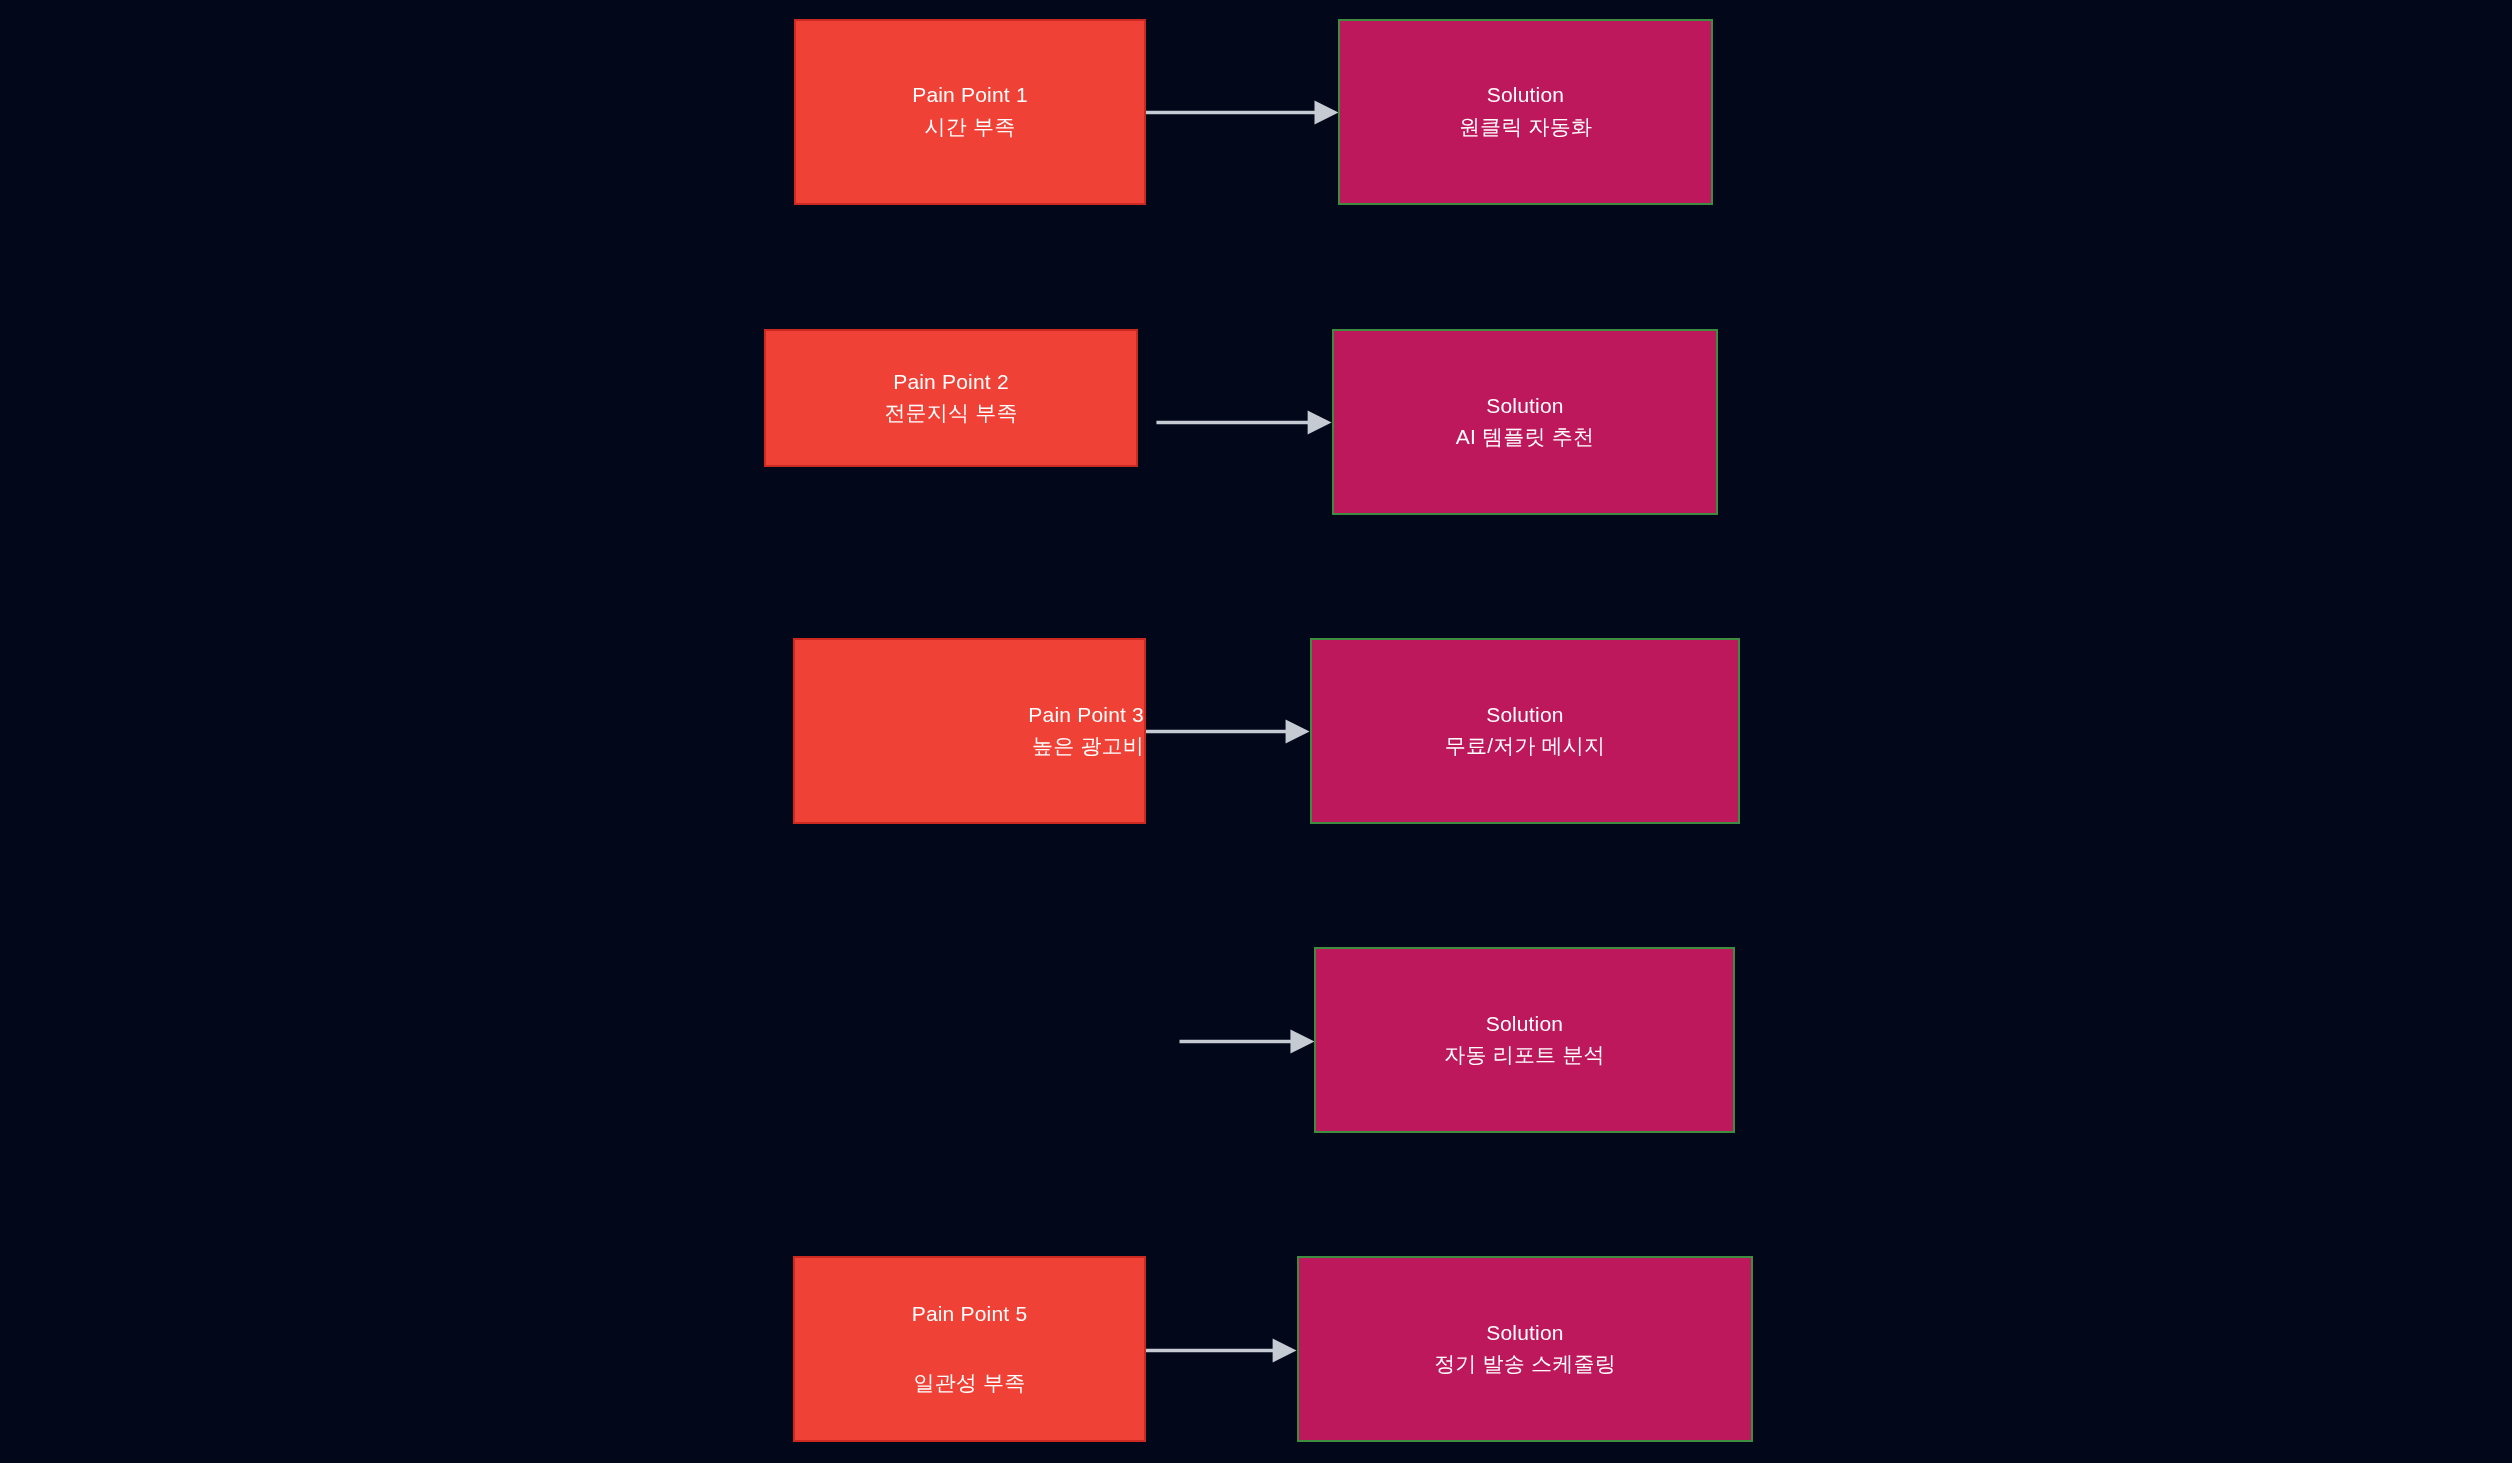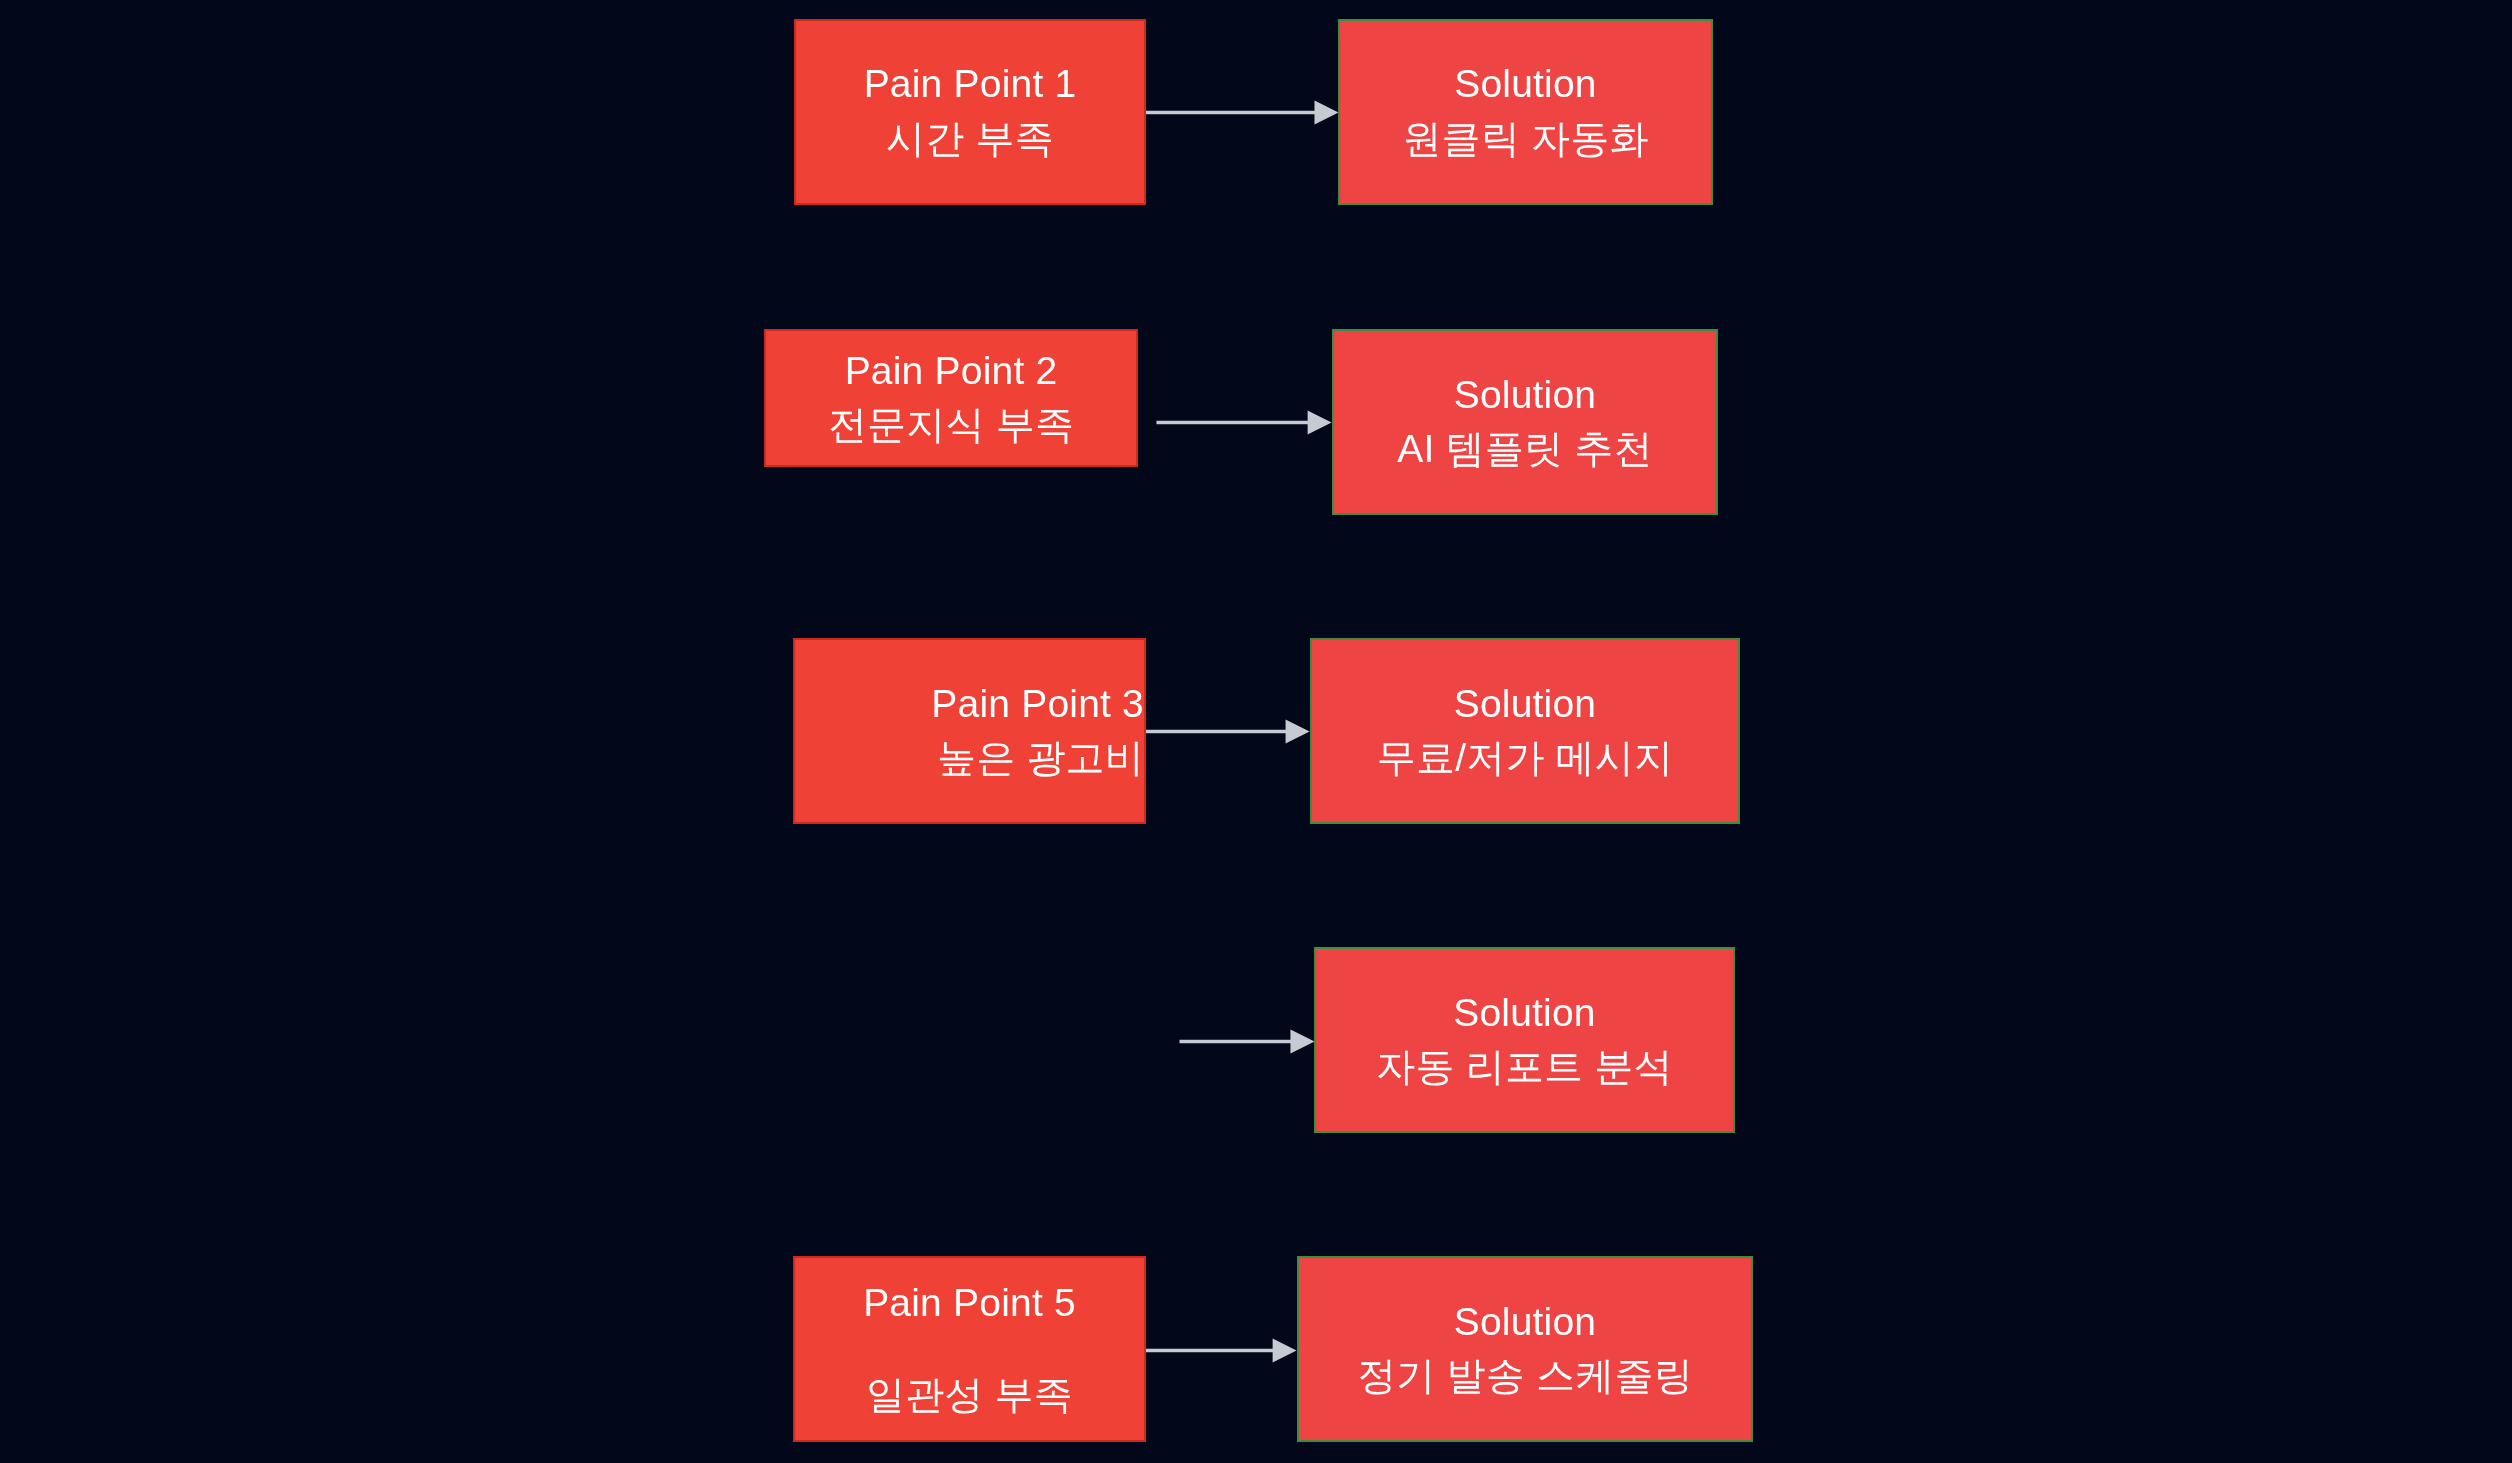--- a/index.html
+++ b/index.html
@@ -25,30 +25,30 @@
     justify-content: center;
     text-align: center;
     color: #ffffff;
     line-height: 1.28;
     letter-spacing: 0.2px;
   }
   .node .line1,
   .node .line2 {
     display: block;
     white-space: nowrap;
-    font-size: 39px;
+    font-size: 21px;
     font-weight: 400;
   }
   .node .line1 { margin-bottom: 4.6px; }
   .node-pain {
     background: #ef4136;
     border: 2.8px solid #cc2a20;
   }
   .node-solution {
-    background: #ef4444;
+    background: #be185d;
     border: 2.8px solid #3d8c40;
   }
   .edge {
     position: absolute;
     height: 0;
     pointer-events: none;
   }
   .edge svg {
     display: block;
     overflow: visible;

